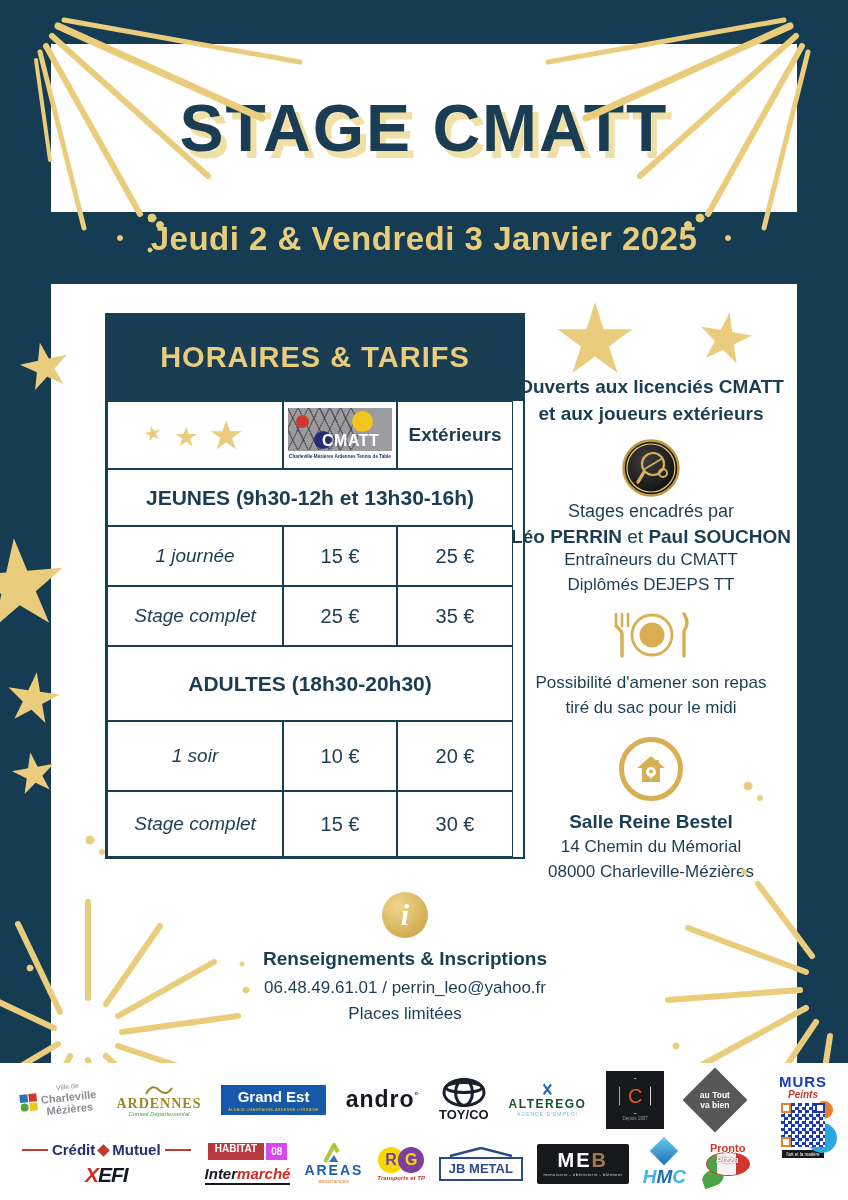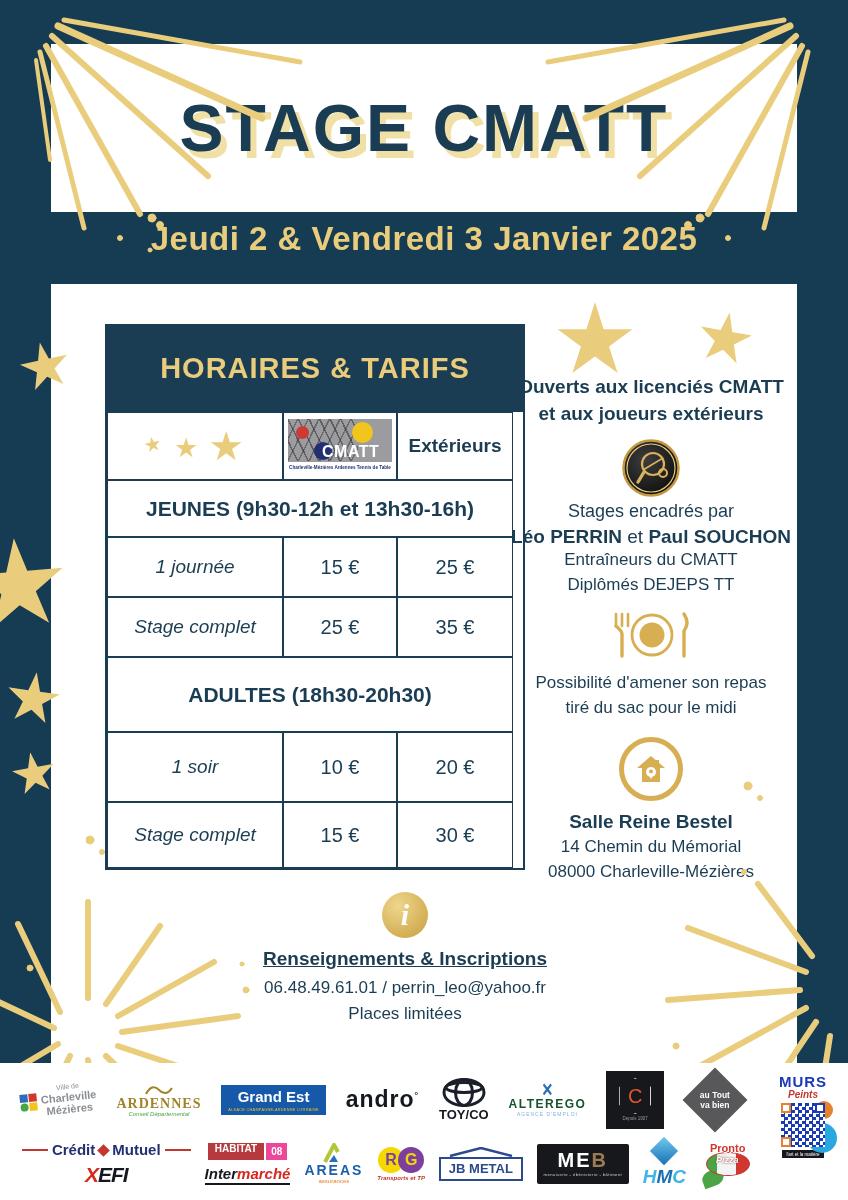--- a/index.html
+++ b/index.html
@@ -11,21 +11,21 @@
     display:flex;align-items:center;justify-content:center;z-index:1;}
   .title-text{font-size:66px;font-weight:800;letter-spacing:2px;color:#1B3D53;
     text-shadow:6px 7px 0 #F1E0A6;white-space:nowrap;}
   .date-band{position:absolute;left:0;top:220px;width:848px;text-align:center;z-index:2;}
   .date-text{color:#EACD7C;font-size:33px;font-weight:800;letter-spacing:0.5px;}
 
   
   .main-box{position:absolute;left:51px;top:284px;width:746px;height:779px;background:#ffffff;z-index:1;}
 
   
-  .pricing{position:absolute;left:34px;top:40px;width:420px;color:#1B3D53;padding-left:20px;}
+  .pricing{position:absolute;left:34px;top:29px;width:420px;color:#1B3D53;padding-left:20px;}
   .pt-title{height:84px;background:#1B3D53;display:flex;align-items:center;justify-content:center;
     border:2px solid #1B3D53;}
   .pt-title span{color:#EACD7C;font-size:29px;font-weight:800;letter-spacing:1px;}
   .pt-grid{display:grid;grid-template-columns:176px 114px 116px;grid-template-rows:68px 57px 60px 60px 75px 70px 66px;
     border:2px solid #1B3D53;border-top:none;}
   .cell{border:1.5px solid #1B3D53;display:flex;align-items:center;justify-content:center;text-align:center;}
   .cell.band{grid-column:1 / -1;font-size:21px;font-weight:800;}
   .cell.lbl{font-style:italic;font-size:19px;}
   .cell.price{font-size:20px;}
   .cell.head-ext{font-size:19px;font-weight:800;}
@@ -59,21 +59,21 @@
   .paddle-wrap{margin-top:12px;}
   .house-ring{margin-top:16px;width:54px;height:54px;border:5px solid #D8AE52;border-radius:50%;
     display:flex;align-items:center;justify-content:center;}
 
   
   .contact{position:absolute;left:129px;top:608px;width:450px;display:flex;flex-direction:column;
     align-items:center;text-align:center;color:#1B3D53;}
   .info-icon{width:46px;height:46px;border-radius:50%;background:radial-gradient(circle at 35% 30%,#EFD68C,#C79E3E);
     display:flex;align-items:center;justify-content:center;}
   .info-icon span{color:#fff;font-family:"Liberation Serif",serif;font-style:italic;font-weight:800;font-size:30px;line-height:1;}
-  .contact-title{margin-top:10px;font-size:19px;font-weight:800;text-decoration:underline;}
+  .contact-title{margin-top:10px;font-size:19px;font-weight:800;}
   .contact-line{margin-top:8px;font-size:17px;}
   .contact-note{margin-top:6px;font-size:17px;}
 
   
   .star{position:absolute;background:#EACD7C;z-index:4;
     clip-path:polygon(50% 0%,61% 35%,98% 35%,68% 57%,79% 91%,50% 70%,21% 91%,32% 57%,2% 35%,39% 35%);}
   .fireworks{position:absolute;left:0;top:0;z-index:3;pointer-events:none;}
 
   
   .footer{position:absolute;left:0;top:1063px;width:848px;height:137px;background:#ffffff;z-index:5;}
@@ -127,21 +127,21 @@
 
   .cm-line{display:flex;align-items:center;gap:4px;}
   .cm-dash{width:26px;height:2px;background:#C2372F;}
   .cm-word{color:#223071;font-size:15px;font-weight:800;}
   .cm-diamond{width:9px;height:9px;background:#C2372F;transform:rotate(45deg);}
   .xefi{margin-top:4px;font-size:21px;font-weight:800;font-style:italic;letter-spacing:-1px;}
   .xefi .x{color:#D42B1E;}.xefi .rest{color:#15181F;}
 
   .hab-line{display:flex;gap:2px;}
   .hab-name{background:#B5393D;color:#fff;font-size:10px;font-weight:700;padding:0 7px;}
-  .hab-num{background:#ec4899;color:#fff;font-size:10px;font-weight:700;padding:3px 5px;}
+  .hab-num{background:#d946ef;color:#fff;font-size:10px;font-weight:700;padding:3px 5px;}
   .inter{margin-top:6px;font-size:15px;font-weight:800;font-style:italic;border-bottom:2px solid #15181F;padding-bottom:1px;}
   .inter .p1{color:#15181F;}.inter .p2{color:#D6281E;}
 
   .areas-name{color:#1B5FAA;font-size:14px;font-weight:800;letter-spacing:2px;}
   .areas-sub{color:#E8812D;font-size:6px;}
 
   .rg-circles{position:relative;width:46px;height:26px;}
   .rg-r{position:absolute;left:0;top:0;width:26px;height:26px;border-radius:50%;background:#F5D800;
     color:#7B3FA0;font-size:16px;font-weight:800;display:flex;align-items:center;justify-content:center;}
   .rg-g{position:absolute;right:0;top:0;width:26px;height:26px;border-radius:50%;background:#7B3FA0;

